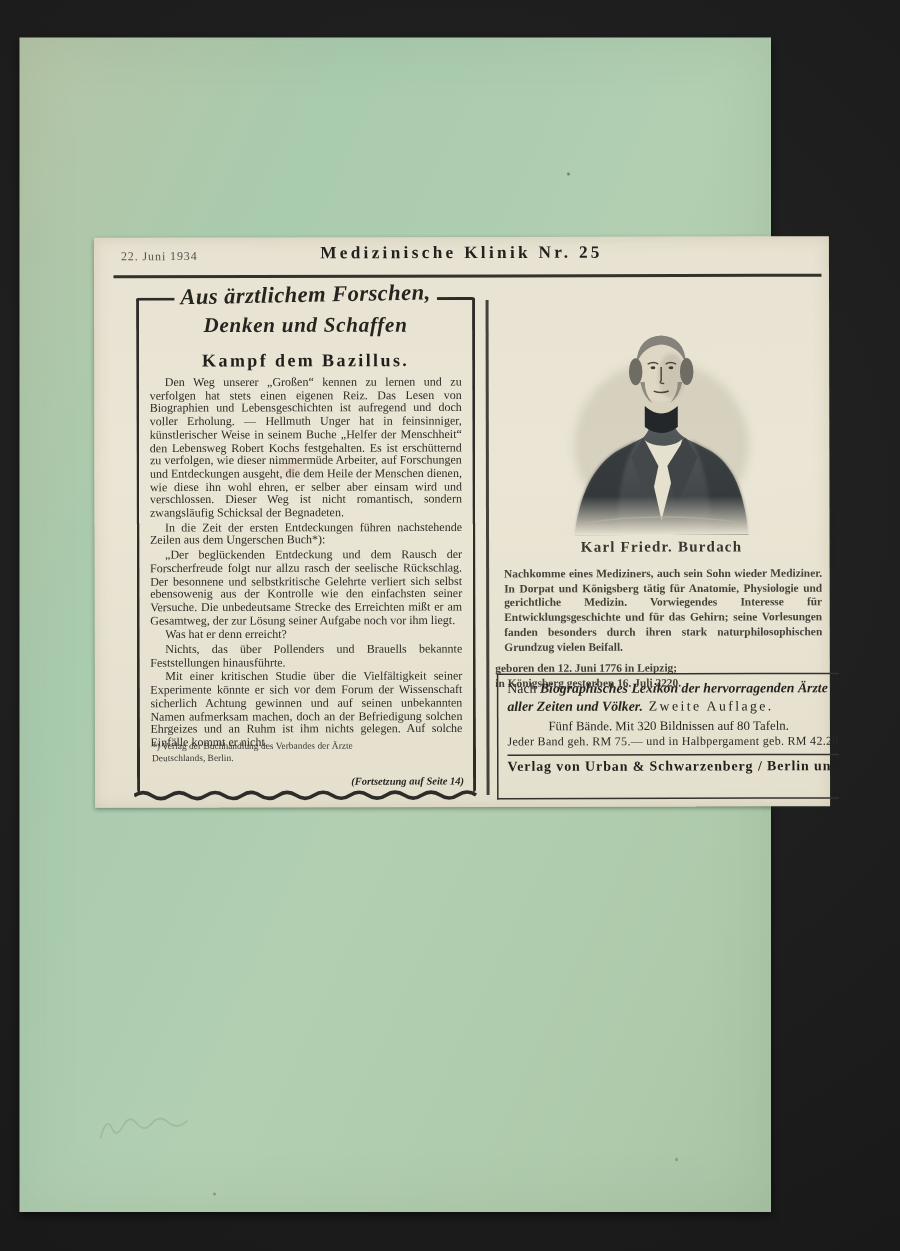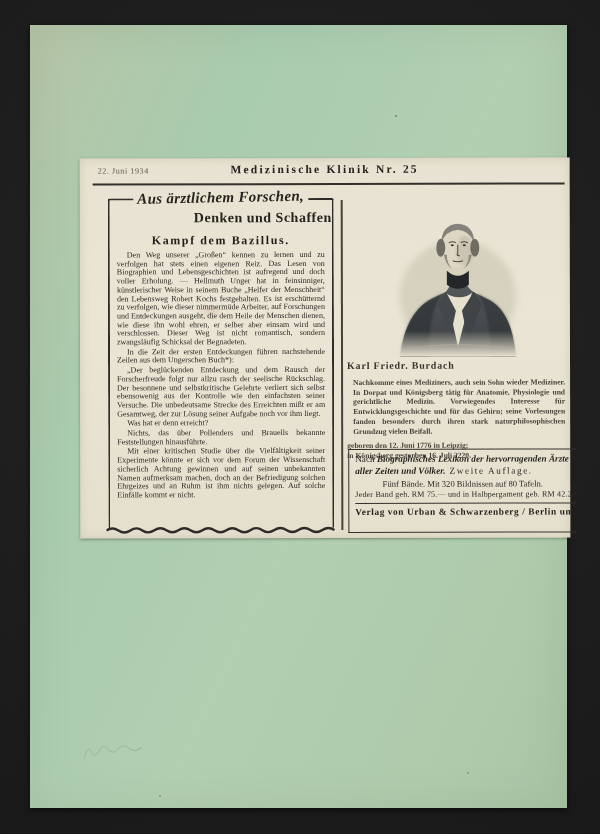--- a/index.html
+++ b/index.html
@@ -2,24 +2,23 @@
 <html><head>
 <meta charset="utf-8">
 <style>
   html,body{margin:0;padding:0;}
   body{
     width:600px;height:834px;position:relative;overflow:hidden;
     background:radial-gradient(circle at 50% 40%, #272727 0%, #1e1e1e 60%, #191919 100%);
     font-family:"Liberation Serif","DejaVu Serif",serif;
   }
   .page{
-    position:absolute;left:30px;top:25px;width:501px;height:783px;
+    position:absolute;left:13px;top:25px;width:501px;height:783px;
     background:linear-gradient(115deg,#b6c5a7 0%,#a9cbae 26%,#b2cfb2 55%,#aecaab 85%,#a8c4a5 100%);
     box-shadow:0 2px 6px rgba(0,0,0,.6), inset 0 0 40px rgba(120,140,110,.18);
-    padding-left:36px;
   }
   .clipping{
     position:absolute;left:50px;top:133px;width:490px;height:380px;
     background:linear-gradient(180deg,#e7e2d1 0%,#eae5d4 40%,#e5e0ce 100%);
     box-shadow:0 1px 3px rgba(30,45,30,.45), inset 0 0 10px rgba(150,140,110,.25);
     transform:rotate(-.12deg);
     color:#2b2926;
   }
   .clip-date{position:absolute;left:18px;top:8px;font-size:8px;color:#55534c;letter-spacing:.6px;}
   .journal-title{position:absolute;left:0;right:0;top:5px;text-align:center;
@@ -31,41 +30,41 @@
     position:absolute;left:28px;top:40px;width:226px;height:330px;
     border:2px solid #2e2c28;border-bottom:none;box-sizing:border-box;
     border-radius:2px;
   }
   .script-title{
     position:absolute;top:-11px;left:50%;transform:translateX(-50%) rotate(-1deg);
     background:#e8e3d2;padding:0 4px;white-space:nowrap;
     font-style:italic;font-weight:bold;font-size:15px;letter-spacing:.3px;color:#26241f;
   }
   .script-subtitle{
-    margin-top:10px;text-align:right;font-weight:bold;
+    margin-top:10px;text-align:center;font-style:italic;font-weight:bold;
     font-size:14px;letter-spacing:.5px;color:#26241f;
   }
   .headline{
     margin:7px 0 3px 0;text-align:center;font-weight:bold;font-size:12px;letter-spacing:1.6px;color:#211f1b;
   }
   .body-copy{padding:0 7px;}
   .body-copy p{
     margin:1px 0;font-size:8px;line-height:8.7px;text-align:justify;text-indent:10px;color:#2e2b26;
   }
   .footnote-row{position:absolute;left:8px;right:6px;bottom:3px;}
   .footnote{font-size:6.3px;line-height:7.4px;color:#3a3732;width:150px;display:inline-block;vertical-align:bottom;}
   .continuation{float:right;font-size:7px;font-weight:bold;font-style:italic;color:#26241f;margin-top:8px;}
   .zigzag{position:absolute;left:26px;top:368px;}
 
   .column-divider{position:absolute;left:261px;top:42px;width:1.5px;height:330px;background:#45423b;}
 
   
   .right-col{position:absolute;left:267px;top:40px;width:222px;}
   .portrait-wrap{width:132px;height:144px;margin:15px auto 0 auto;}
-  .portrait-caption{margin-top:3px;text-align:left;font-weight:bold;font-size:10px;letter-spacing:.8px;color:#3a362f;}
+  .portrait-caption{margin-top:3px;text-align:center;font-weight:bold;font-size:10px;letter-spacing:.8px;color:#3a362f;}
   .bio{
     margin:7px 4px 0 6px;font-size:7.6px;line-height:9.7px;text-align:justify;
     font-weight:bold;color:#46423a;
   }
   .life-dates{margin-top:5px;font-weight:bold;font-size:7.6px;line-height:9.5px;color:#46423a;}
 
   .ad-box{
     position:absolute;left:268px;top:291px;width:228px;height:84px;
     border:1.5px solid #33312c;border-right:none;box-sizing:border-box;
     padding:4px 0 0 6px;overflow:hidden;
@@ -111,20 +110,24 @@
       <div class="script-title">Aus ärztlichem Forschen,</div>
       <div class="script-subtitle">Denken und Schaffen</div>
       <div class="headline">Kampf dem Bazillus.</div>
       <div class="body-copy">
         <p>Den Weg unserer „Großen“ kennen zu lernen und zu verfolgen hat stets einen eigenen Reiz.  Das Lesen von Biographien und Lebensgeschichten ist aufregend und doch voller Erholung. — Hellmuth Unger hat in feinsinniger, künstlerischer Weise in seinem Buche „Helfer der Menschheit“ den Lebensweg Robert Kochs festgehalten.  Es ist erschütternd zu verfolgen, wie dieser nimmermüde Arbeiter, auf Forschungen und Entdeckungen ausgeht, die dem Heile der Menschen dienen, wie diese ihn wohl ehren, er selber aber einsam wird und verschlossen.  Dieser Weg ist nicht romantisch, sondern zwangsläufig Schicksal der Begnadeten.</p>
         <p>In die Zeit der ersten Entdeckungen führen nachstehende Zeilen aus dem Ungerschen Buch*):</p>
         <p>„Der beglückenden Entdeckung und dem Rausch der Forscherfreude folgt nur allzu rasch der seelische Rückschlag. Der besonnene und selbstkritische Gelehrte verliert sich selbst ebensowenig aus der Kontrolle wie den einfachsten seiner Versuche.  Die unbedeutsame Strecke des Erreichten mißt er am Gesamtweg, der zur Lösung seiner Aufgabe noch vor ihm liegt.</p>
         <p>Was hat er denn erreicht?</p>
         <p>Nichts, das über Pollenders und Brauells bekannte Feststellungen hinausführte.</p>
         <p>Mit einer kritischen Studie über die Vielfältigkeit seiner Experimente könnte er sich vor dem Forum der Wissenschaft sicherlich Achtung gewinnen und auf seinen unbekannten Namen aufmerksam machen, doch an der Befriedigung solchen Ehrgeizes und an Ruhm ist ihm nichts gelegen.  Auf solche Einfälle kommt er nicht.</p>
+      </div>
+      <div class="footnote-row">
+        <span class="footnote">*) Verlag der Buchhandlung des Verbandes der Ärzte Deutschlands, Berlin.</span>
+        <span class="continuation">(Fortsetzung auf Seite 14)</span>
       </div>
     </div>
     <svg class="zigzag" width="232" height="8" viewBox="0 0 232 8">
       <path d="M0,4 q6,-4 12,0 t12,0 t12,0 t12,0 t12,0 t12,0 t12,0 t12,0 t12,0 t12,0 t12,0 t12,0 t12,0 t12,0 t12,0 t12,0 t12,0 t12,0 t12,0" fill="none" stroke="#2e2c28" stroke-width="2.4"></path>
     </svg>
 
     <div class="column-divider"></div>
 
     <div class="right-col">
       <div class="portrait-wrap">

